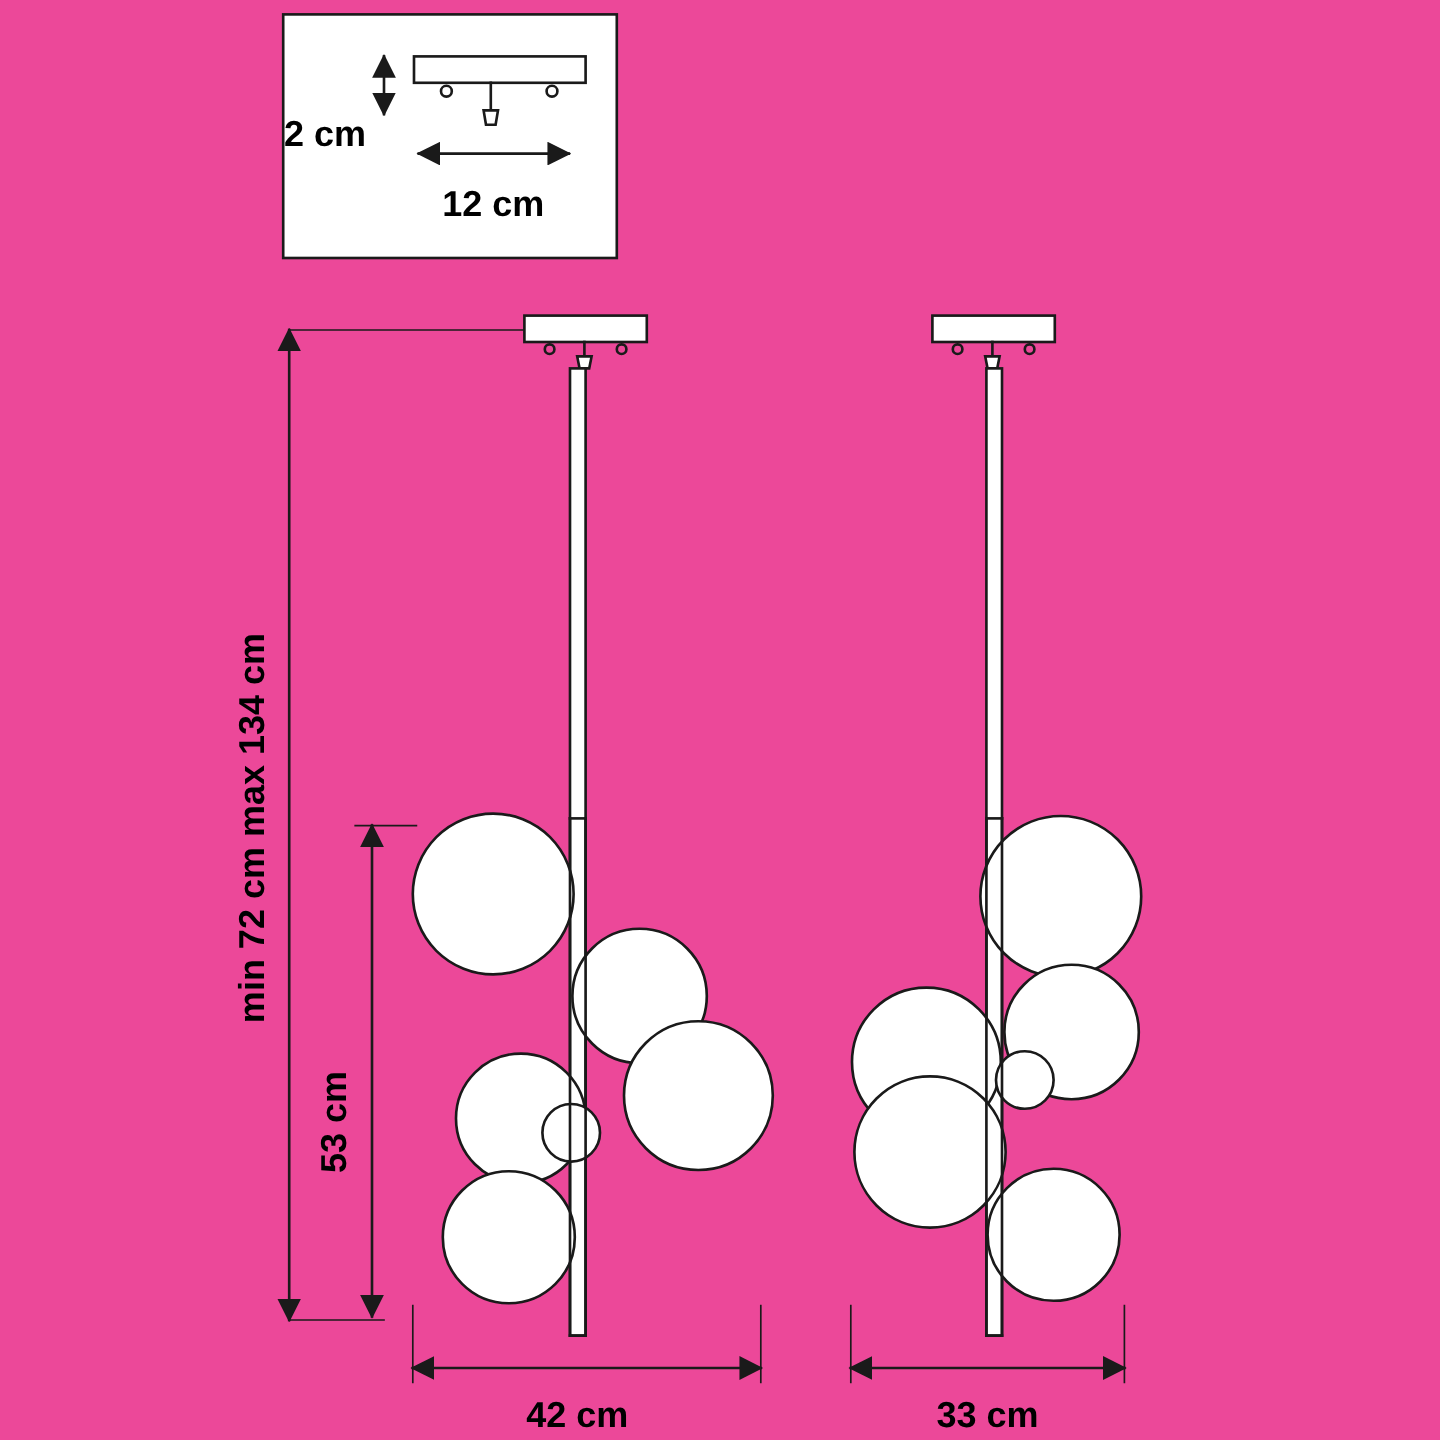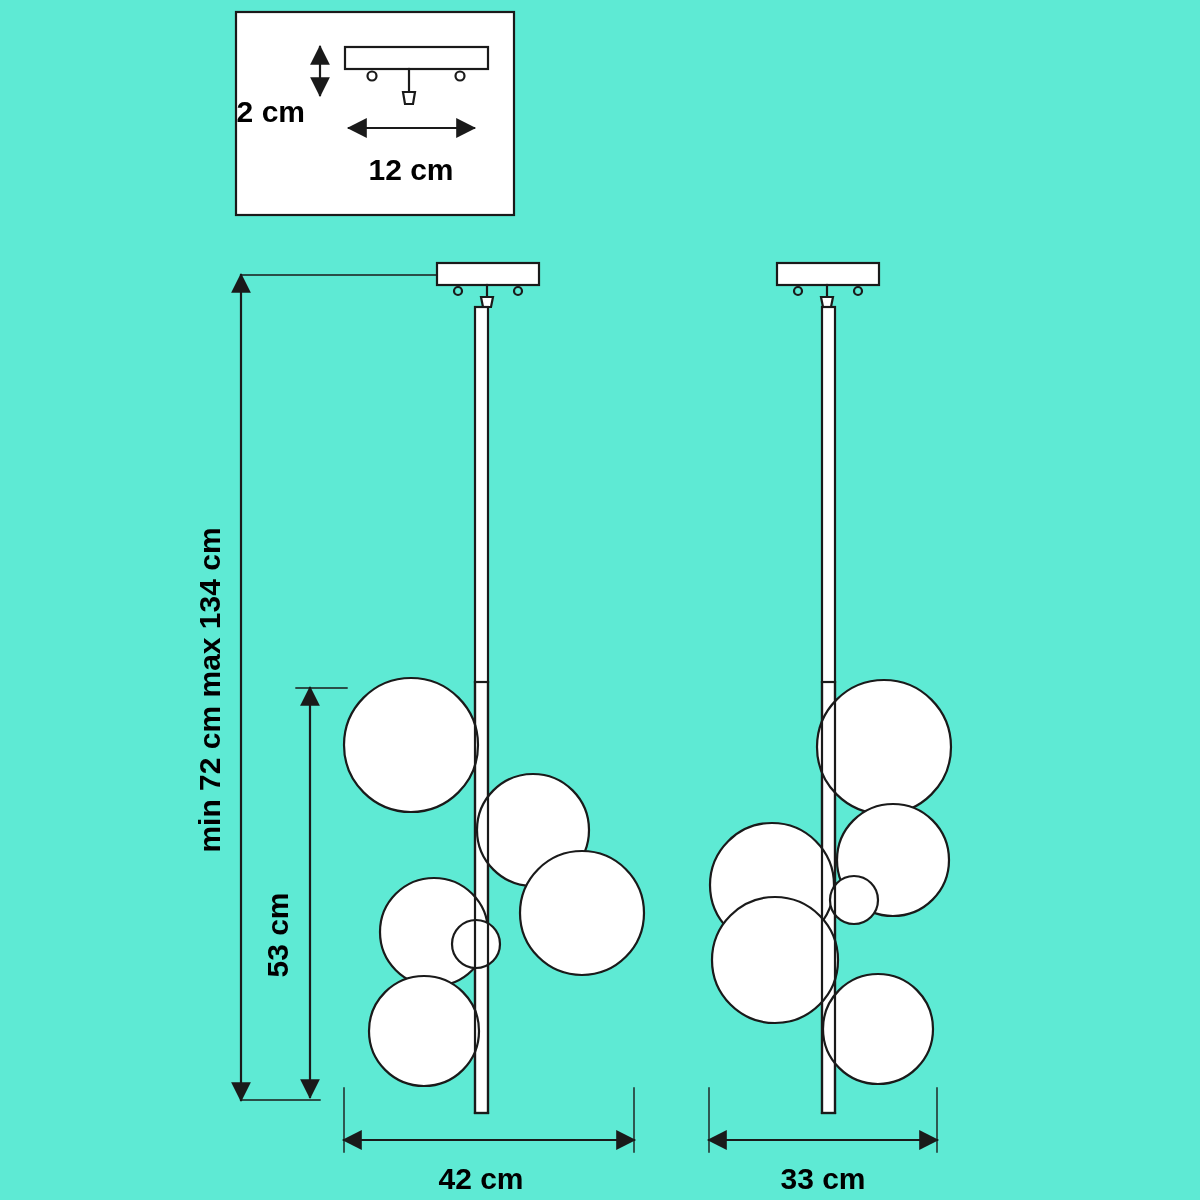--- a/index.html
+++ b/index.html
@@ -9,21 +9,21 @@
   }
   body {
     font-family: "Liberation Sans", sans-serif;
     color: #000000;
   }
   #sheet {
     position: relative;
     width: 1200px;
     height: 1200px;
     overflow: hidden;
-    background: #5eead4;
+    background: #ec4899;
   }
   #sheet svg {
     position: absolute;
     left: 0;
     top: 0;
   }
   .dimtext {
     font-family: "Liberation Sans", sans-serif;
     font-weight: bold;
     fill: #000000;

